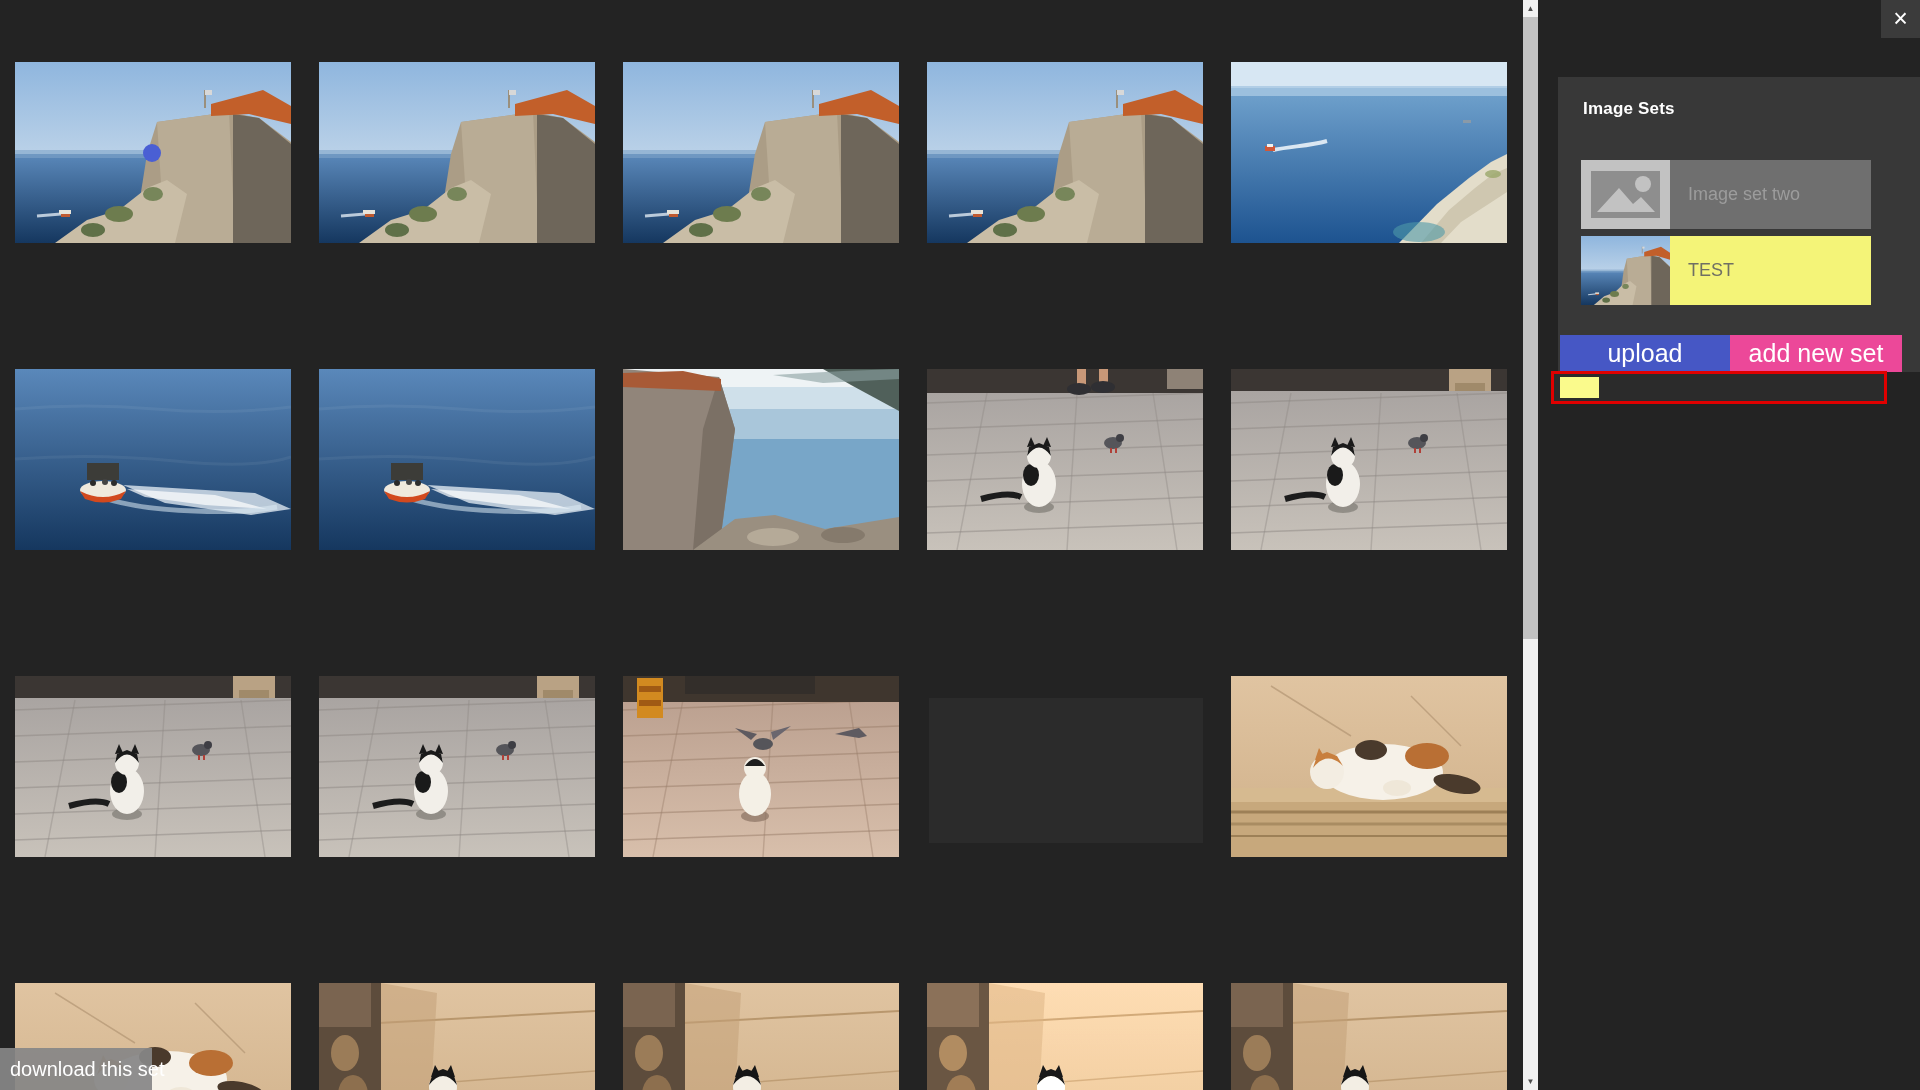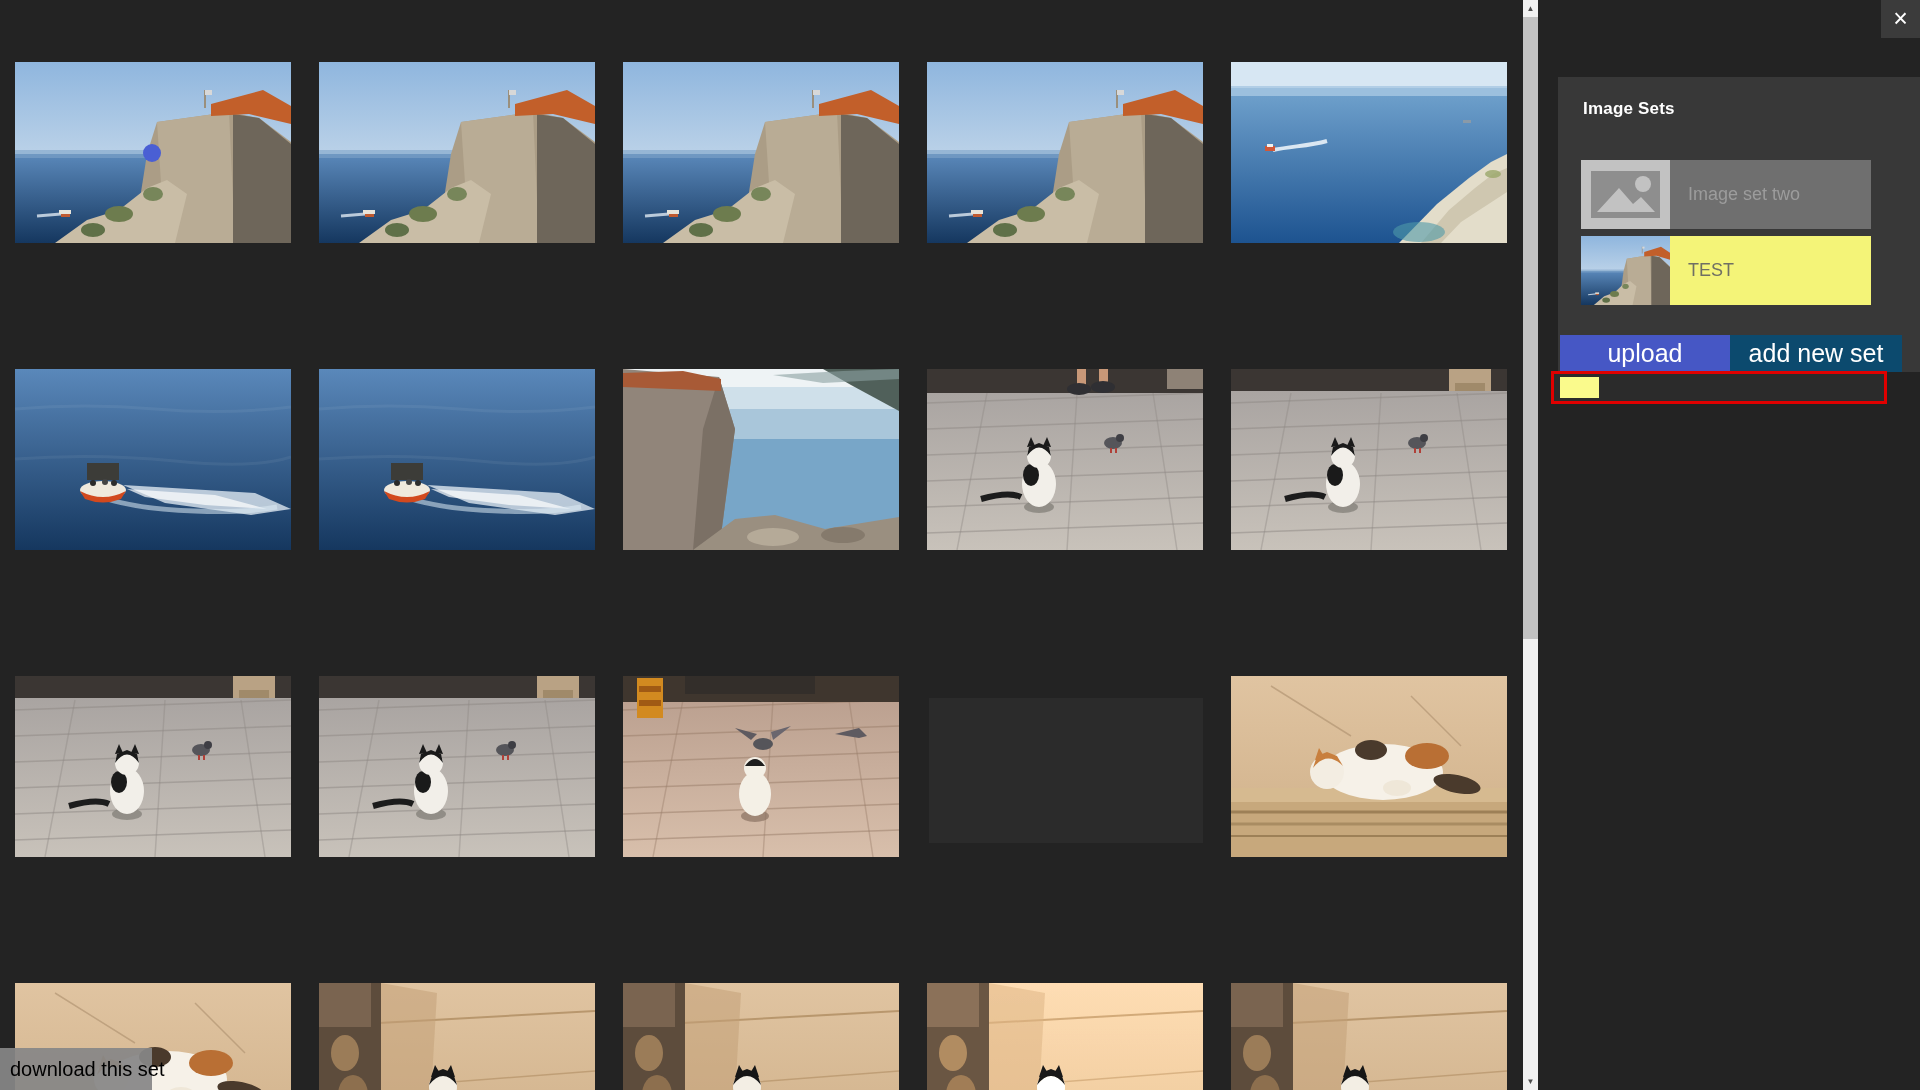--- a/index.html
+++ b/index.html
@@ -42,21 +42,21 @@
   .panel-btn{height:37px;border:none;font-size:25px;color:#ffffff;cursor:pointer;
     font-family:"Liberation Sans", sans-serif;}
   #upload-btn{width:170px;}
   #addset-btn{width:172px;background:#8f8f8f;}
   
   #red-box{position:absolute;left:1551px;top:371px;width:330px;height:27px;
     border:3px solid #e00000;background:#2b2b2b;}
   #color-swatch{position:absolute;left:6px;top:3px;width:39px;height:21px;}
   
   #download-badge{position:absolute;left:0;top:1048px;width:152px;height:42px;
-    background:rgba(134,134,134,.93);color:#000000;font-size:20px;line-height:42px;
+    background:rgba(134,134,134,.93);color:#ffffff;font-size:20px;line-height:42px;
     padding-left:10px;box-sizing:border-box;cursor:pointer;white-space:nowrap;}
 </style>
 </head>
 <body>
 
 <div id="grid-area">
     <div class="thumb" title="fortress wall above sea with orange roof, blue dot marker" style="left: 15px; top: 62px; width: 276px; height: 181px;">
       <svg viewBox="0 0 276 181" preserveAspectRatio="none">
         <defs>
           <linearGradient id="sky" x1="0" y1="0" x2="0" y2="1">
@@ -1038,21 +1038,21 @@
         <rect x="10" y="11" width="69" height="47" fill="#8e8e8e"></rect>
         <circle cx="62" cy="24" r="8" fill="#c2c2c2"></circle>
         <polygon points="16,52 38,28 52,44 60,37 74,52" fill="#c2c2c2"></polygon>
       </svg>
     </div>
     <div class="set-label">Image set two</div>
   </div>
 
   <div id="btn-row">
     <button class="panel-btn" id="upload-btn" style="background: rgb(70, 87, 197);">upload</button>
-    <button class="panel-btn" id="addset-btn" style="background: #0c4a6e;">add new set</button>
+    <button class="panel-btn" id="addset-btn" style="background: #ec4899;">add new set</button>
   </div>
 </div>
 
 <div id="red-box" style="border-color: rgb(224, 0, 0);">
   <div id="color-swatch" style="background: rgb(250, 250, 140);"></div>
 </div>
 
 <div id="download-badge">download this set</div>
 
 </body></html>

